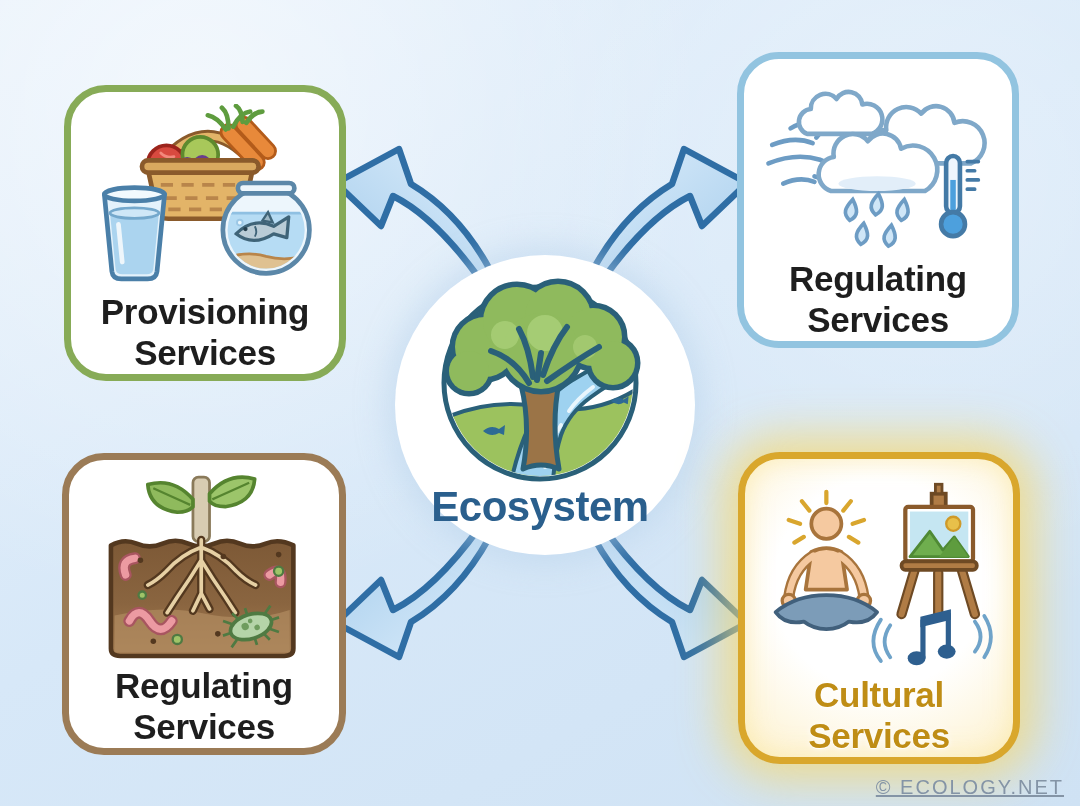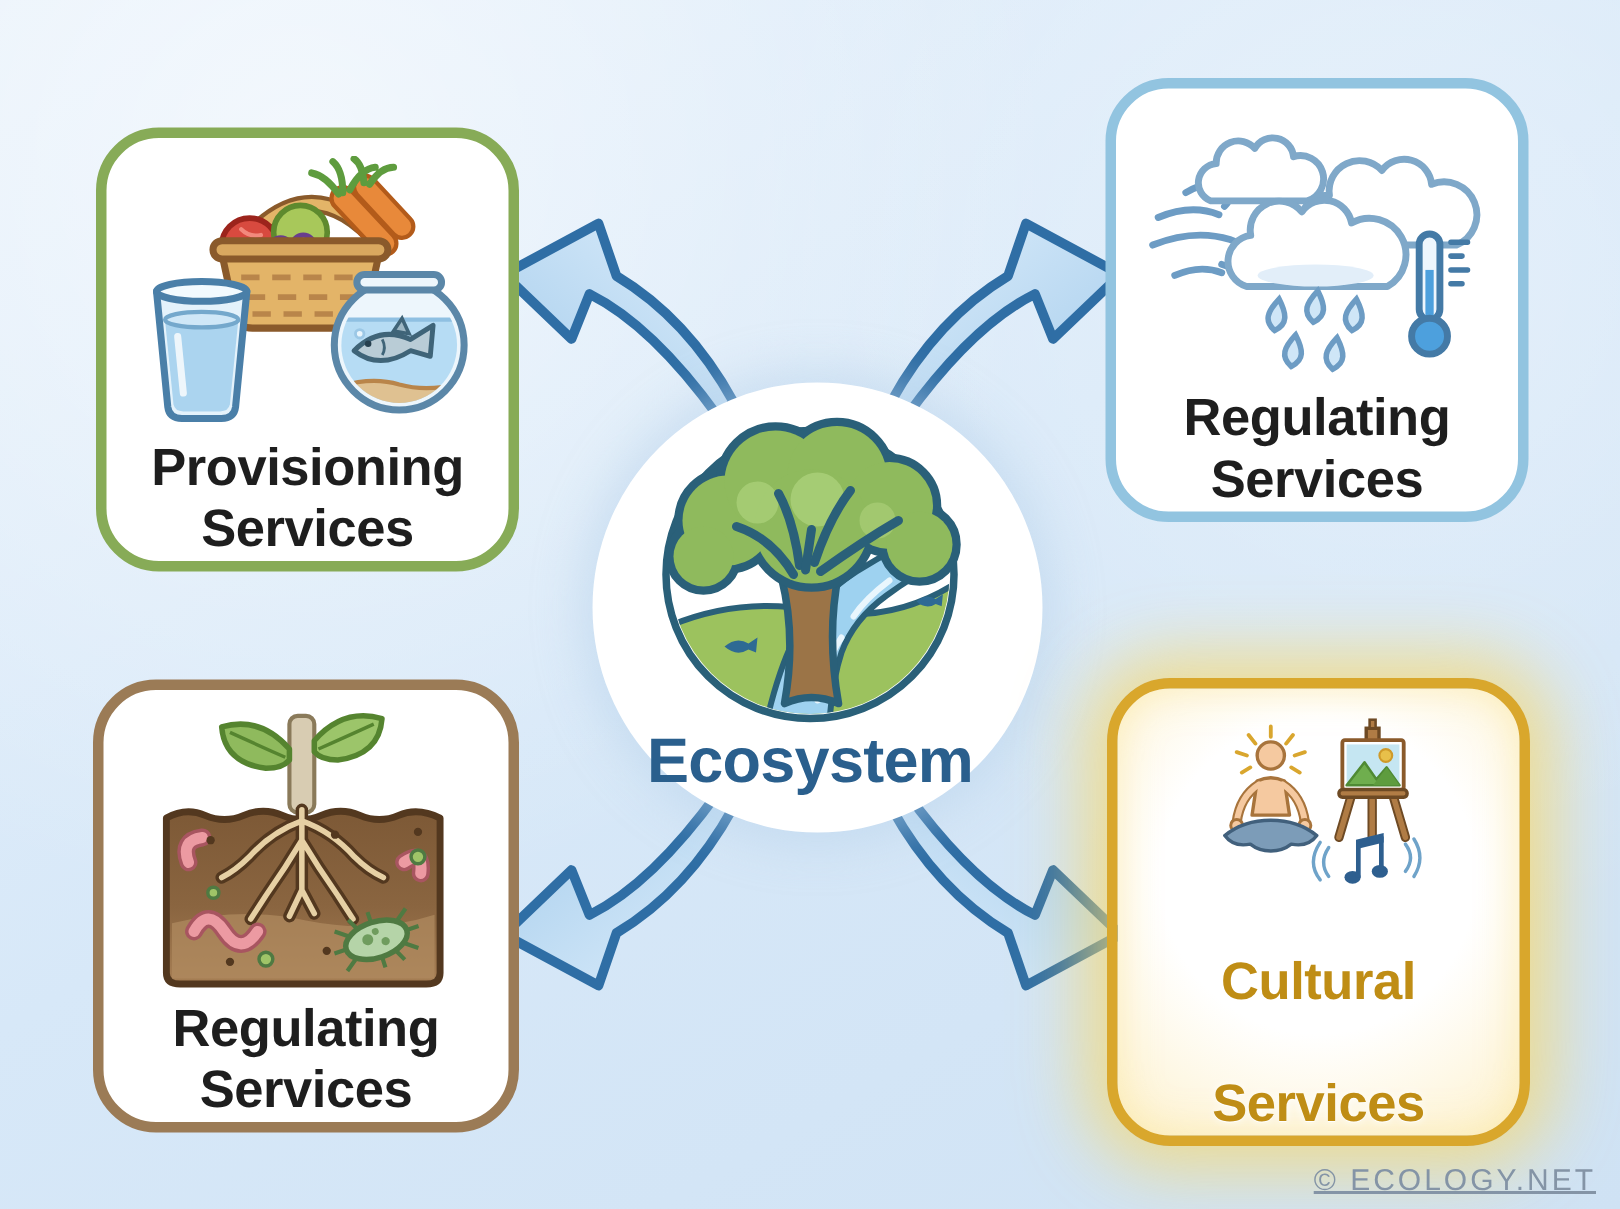--- a/index.html
+++ b/index.html
@@ -22,21 +22,20 @@
     text-align:center;font-weight:700;font-size:35px;line-height:1.17;
     color:#1e1e1e;letter-spacing:-.3px;margin-top:0;
   }
   #node-provisioning{left:64px;top:52px;width:282px;height:296px;border-color:#87ab57;margin-top:33px;}
   #node-regulating  {left:737px;top:52px;width:282px;height:296px;border-color:#92c4e0;}
   #node-supporting  {left:62px;top:453px;width:284px;height:302px;border-color:#9b7b56;}
   #node-cultural{
     left:738px;top:452px;width:282px;height:312px;border-color:#d9a72c;
     background:radial-gradient(circle at 50% 42%, #ffffff 48%, #fdf1cc 100%);
     box-shadow:0 0 44px 16px rgba(246,216,112,.75), inset 0 0 26px rgba(250,228,150,.55);
-    gap:40px;
   }
   #node-cultural .label{color:#bf8d15;text-shadow:0 0 6px rgba(255,255,255,.95),0 1px 0 #fff;}
   #cultural-glow{
     left:650px;top:385px;width:460px;height:440px;pointer-events:none;
     background:radial-gradient(closest-side, rgba(249,224,128,.55), rgba(249,224,128,0) 72%);
   }
   
   #center-circle{
     left:395px;top:255px;width:300px;height:300px;background:#ffffff;border-radius:50%;
     box-shadow:0 0 28px 10px rgba(186,211,236,.5);

